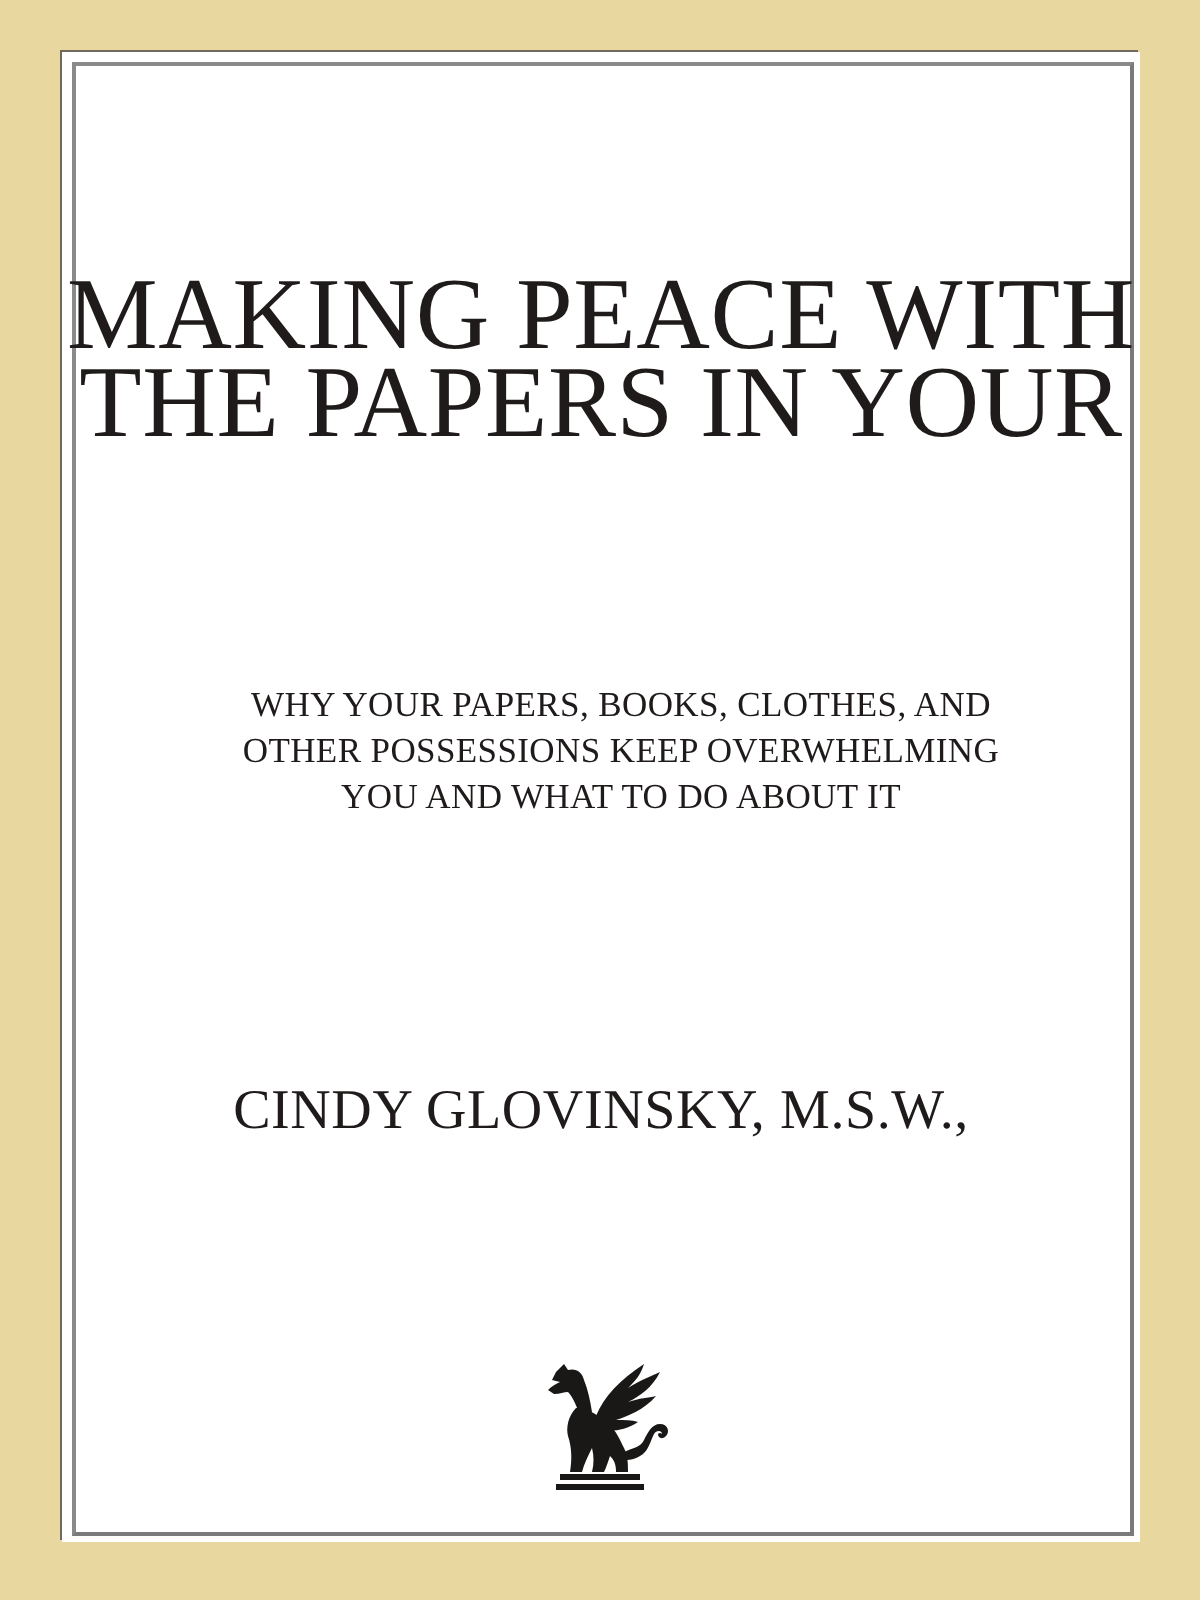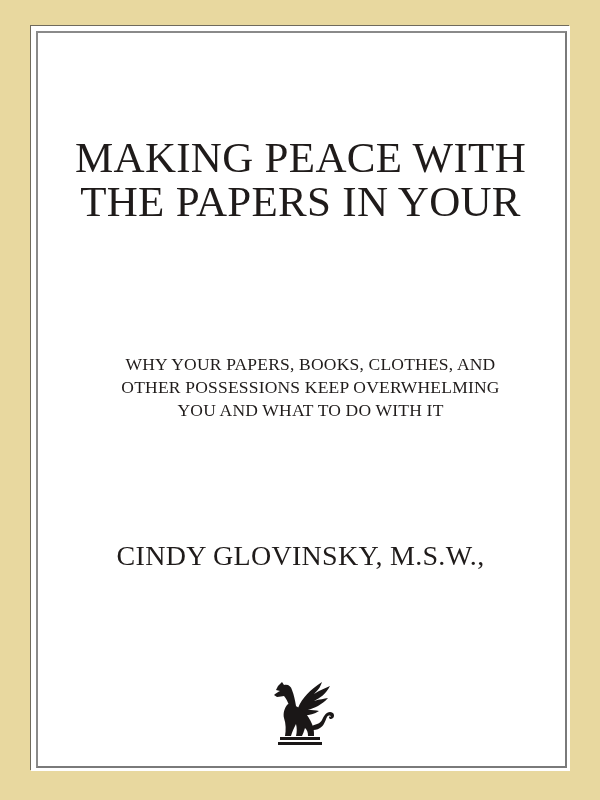--- a/index.html
+++ b/index.html
@@ -23,35 +23,35 @@
     left: 5px; top: 5px;
     width: 527px; height: 733px;
     border: 2px solid #8a8a8a;
     border-right-color: #7a7a7a;
     border-bottom-color: #7a7a7a;
   }
   .title {
     position: absolute;
     left: 0; right: 0; top: 110px;
     text-align: center;
-    font-size: 43px;
+    font-size: 51px;
     line-height: 44px;
     letter-spacing: 0.3px;
     font-weight: normal;
     margin: 0;
   }
   .title span { display: block; }
   .subtitle {
     position: absolute;
     left: 0; right: 0; top: 315px;
     text-align: center;
     font-size: 17.5px;
     line-height: 23px;
     letter-spacing: 0.2px;
-    margin: 12px;
+    margin: 0;
     padding-left: 20px;
   }
   .subtitle span { display: block; }
   .author {
     position: absolute;
     left: 0; right: 0; top: 497px;
     text-align: center;
     font-size: 28px;
     line-height: 33px;
     letter-spacing: 0.3px;
@@ -71,21 +71,21 @@
   <div class="frame"></div>
 
   <h1 class="title">
     <span>MAKING PEACE WITH</span>
     <span>THE PAPERS IN YOUR</span>
   </h1>
 
   <p class="subtitle">
     <span>WHY YOUR PAPERS, BOOKS, CLOTHES, AND</span>
     <span>OTHER POSSESSIONS KEEP OVERWHELMING</span>
-    <span>YOU AND WHAT TO DO WITH IT</span>
+    <span>YOU AND WHAT TO DO ABOUT IT</span>
   </p>
 
   <p class="author">
     <span>CINDY GLOVINSKY, M.S.W.,</span>
   </p>
 
   <svg class="logo" viewBox="0 0 72 80" xmlns="http://www.w3.org/2000/svg">
     <g fill="#1a1717">
 
       <path d="M34 40 C38 30 46 22 58 14 C56 20 54 22 50 26 C56 22 62 20 66 18 C62 26 56 30 50 33 C56 31 60 31 64 30 C58 37 50 40 44 42 C48 42 52 42 55 43 C49 47 42 48 38 47 Z"></path>

